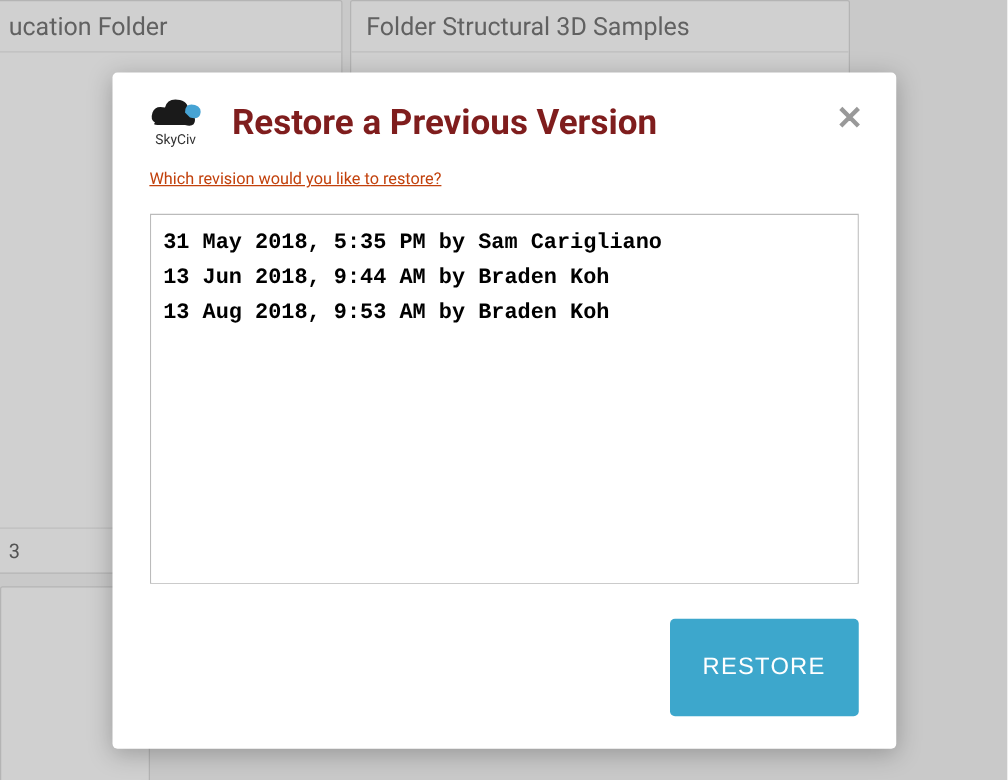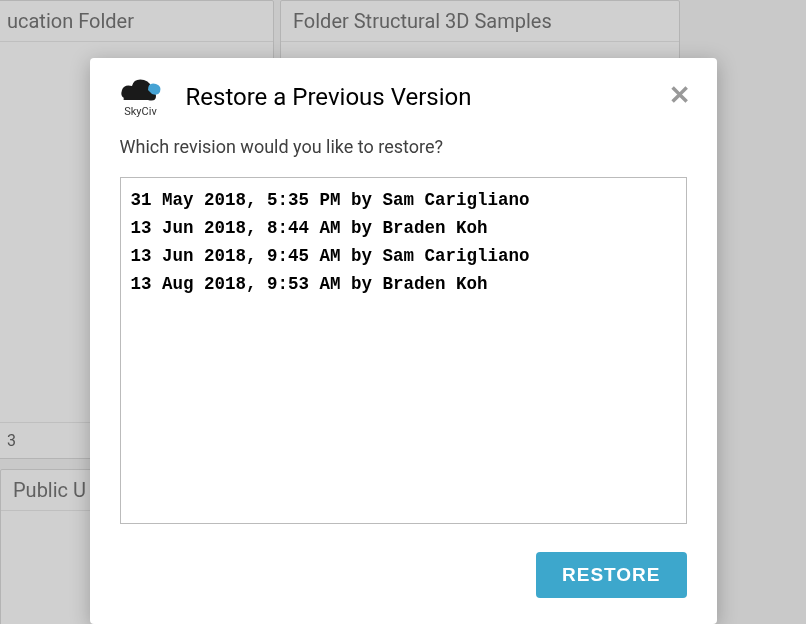--- a/index.html
+++ b/index.html
@@ -82,45 +82,46 @@
       width: 46px;
       height: 28px;
       position: relative;
     }
     .logo-text {
       font-size: 11px;
       color: #333;
       margin-top: 1px;
     }
     .modal-title {
-      font-size: 24px;
-      font-weight: 400;
-      color: #000000;
+      font-size: 28px;
+      font-weight: 700;
+      color: #7f1d1d;
     }
     .close-btn {
       position: absolute;
       right: 26px;
       top: 24px;
       font-size: 26px;
       color: #999;
       cursor: pointer;
       font-weight: bold;
       line-height: 1;
     }
     .modal-body {
       padding: 4px 30px 10px 30px;
     }
     .prompt {
-      font-size: 18px;
-      color: #404040;
+      font-size: 13px;
+      color: #c2410c;
       margin-bottom: 20px;
+      text-decoration: underline;
     }
     .revision-box {
       border: 1px solid #bbb;
-      height: 347px;
+      height: 296px;
       overflow-y: scroll;
       padding: 8px 10px;
       font-family: "Courier New", Courier, monospace;
       font-size: 17.5px;
       font-weight: bold;
       color: #000;
       background: #fff;
     }
     .revision-box::-webkit-scrollbar {
       width: 12px;
@@ -141,44 +142,43 @@
     .modal-footer {
       padding: 18px 30px 26px 30px;
       display: flex;
       justify-content: flex-end;
       gap: 22px;
     }
     .btn {
       background: #3da7cc;
       color: #fff;
       border: none;
-      padding: 12px 26px;
+      padding: 28px 26px;
       font-size: 19px;
-      font-weight: 700;
+      font-weight: 400;
       letter-spacing: 1px;
       border-radius: 4px;
       cursor: pointer;
     }
   </style>
 </head>
 <body>
 
 <div class="background-cards">
   <div class="bg-card" style="width:280px; margin-left:-6px;">
     <div class="bg-card-top">ucation Folder</div>
     <div class="bg-card-body"></div>
     <div class="bg-card-footer">3</div>
   </div>
   <div class="bg-card" style="width:400px;">
     <div class="bg-card-top">Folder Structural 3D Samples</div>
     <div class="bg-card-body"></div>
     <div class="bg-card-footer">&nbsp;</div>
   </div>
   <div class="bg-card" style="width:120px;">
-    <div class="bg-card-top">Public U</div>
     <div class="bg-card-body" style="height:380px;"></div>
 
   </div>
   <div class="bg-card" style="width:280px;height:40px;margin-left:-6px;"></div>
 
 </div>
 
 <div class="overlay">
   <div class="modal">
     <div class="modal-header">
@@ -191,22 +191,21 @@
         </div>
         <div class="logo-text">SkyCiv</div>
       </div>
       <div class="modal-title">Restore a Previous Version</div>
       <div class="close-btn">✕</div>
     </div>
     <div class="modal-body">
       <div class="prompt">Which revision would you like to restore?</div>
       <div class="revision-box">
         <div class="revision-item">31 May 2018, 5:35 PM by Sam Carigliano</div>
-        <div class="revision-item">13 Jun 2018, 8:44 AM by Braden Koh</div>
-        <div class="revision-item">13 Jun 2018, 9:45 AM by Sam Carigliano</div>
+        <div class="revision-item">13 Jun 2018, 9:44 AM by Braden Koh</div>
         <div class="revision-item">13 Aug 2018, 9:53 AM by Braden Koh</div>
         <div style="height:400px;"></div>
       </div>
     </div>
     <div class="modal-footer">
       <button class="btn">RESTORE</button>
     </div>
   </div>
 </div>
 

